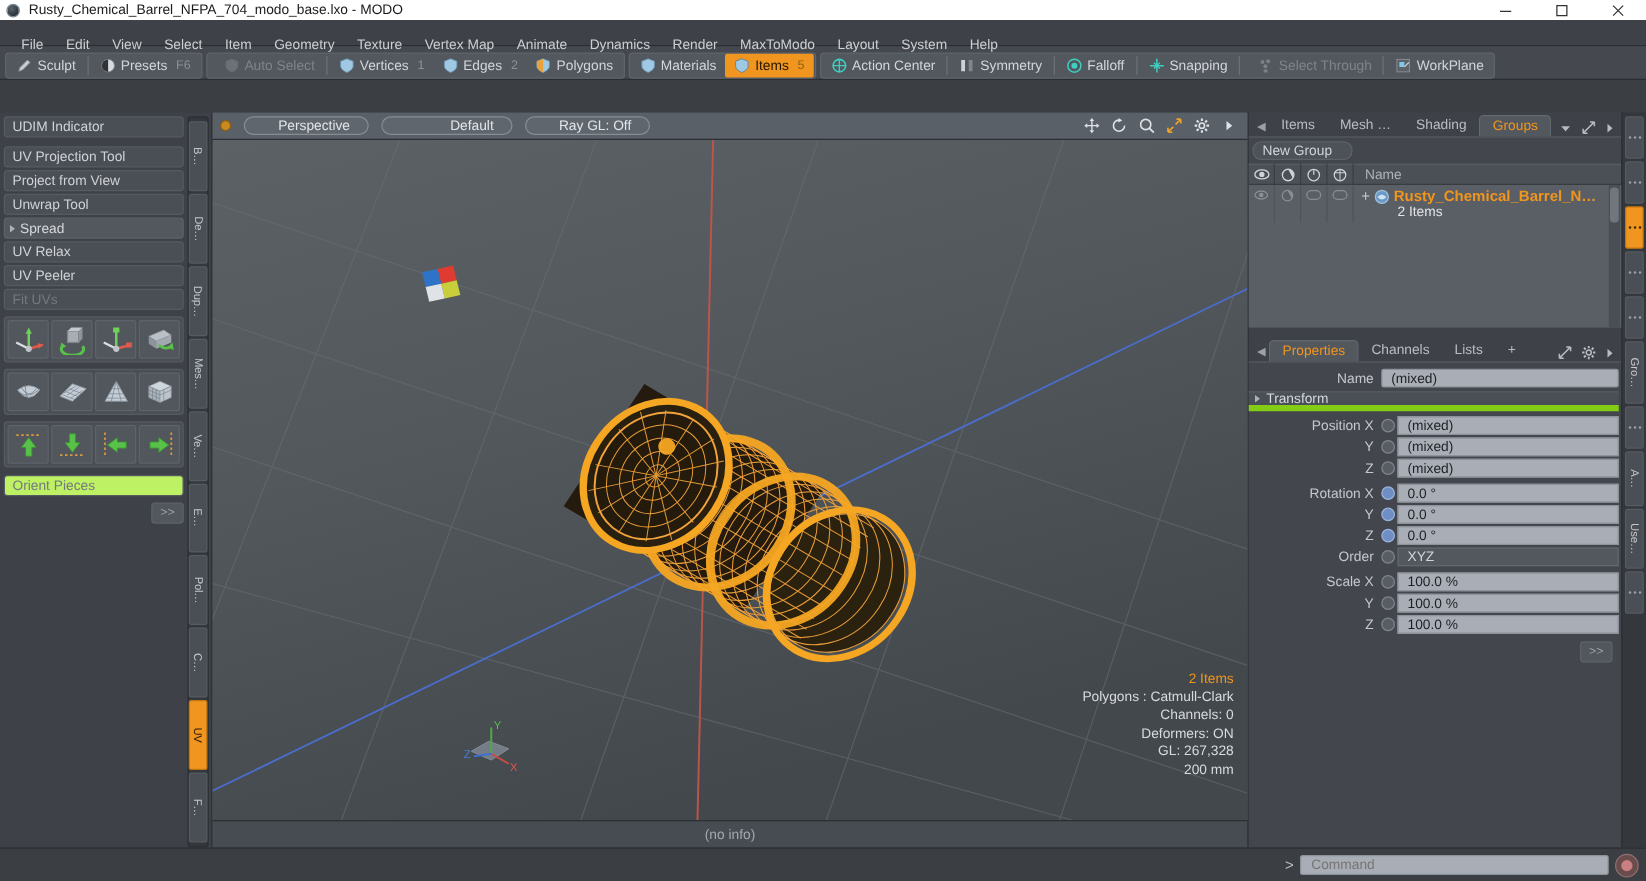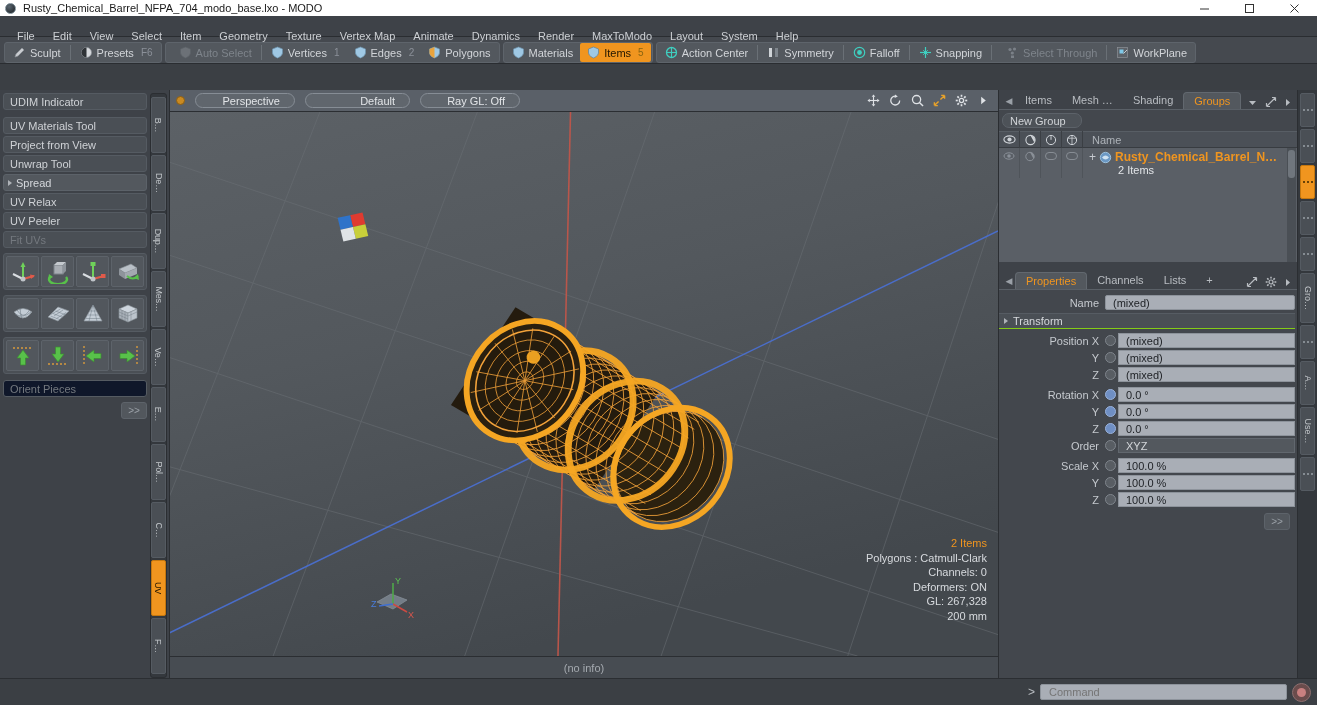--- a/index.html
+++ b/index.html
@@ -91,21 +91,21 @@
   .icon-row {
     display: flex; gap: 2px; background: #4a4f55; border: 1px solid #555b62;
     border-radius: 3px; padding: 2px; margin-top: 3px;
   }
   .icon-cell {
     width: 33px; height: 31px; background: #52575d; border: 1px solid #5d636a;
     border-radius: 2px; display: flex; align-items: center; justify-content: center;
   }
   .icon-cell svg { display: block; }
   .lp-field {
-    height: 17px; line-height: 16px; background: #0f172a; border: 1px solid #555b62;
+    height: 17px; line-height: 16px; background: #bef264; border: 1px solid #555b62;
     border-radius: 3px; padding-left: 6px; color: #74797f; font-size: 11px; margin-top: 4px;
   }
   .lp-more {
     display: flex; justify-content: flex-end; margin-top: 3px;
   }
   .more-btn {
     width: 26px; height: 17px; background: #52575d; border: 1px solid #5d636a;
     border-radius: 3px; color: #9aa0a7; font-size: 10px; text-align: center; line-height: 15px;
   }
   .lp-bottom { flex: 1; }
@@ -224,21 +224,21 @@
   .radio.on { background: #6f8fc4; border-color: #9ab3dc; }
   .prop-val {
     flex: 1; height: 15px; line-height: 14px; background: #a9aeb6; color: #1d2024;
     font-size: 11px; padding-left: 7px; border: 1px solid #8d939b; position: relative;
     overflow: hidden;
   }
   .prop-val.dropdown { background: #53585e; color: #d3d6da; border-color: #61676e; }
   .prop-val.name { background: #a9aeb6; border-radius: 2px; }
   .sec-head {
     height: 16px; display: flex; align-items: center; gap: 5px; padding-left: 5px;
-    background: #4a4f55; border-top: 1px solid #565c63; border-bottom: 1px solid #84cc16;
+    background: #4a4f55; border-top: 1px solid #565c63; border-bottom: 5px solid #84cc16;
     color: #d5d8dc; font-size: 11px; margin: 2px 0 3px 0;
   }
   .prop-area { padding: 4px 0 0 0; flex: 1; display: flex; }
   .prop-fields { flex: 1; padding-right: 2px; }
   .rp-more { display: flex; justify-content: flex-end; padding: 5px 5px 0 0; }
 
   .rstrip {
     width: 20px; background: #34383d; border-left: 1px solid #2b2e32;
     display: flex; flex-direction: column; align-items: center; padding: 3px 0; gap: 2px;
   }
@@ -440,21 +440,21 @@
 
   <div class="main">
 
     <div class="leftpanel">
       <div class="lp-inner">
         <div class="lp-col">
 
           <div class="lp-btn">UDIM Indicator</div>
           <div class="lp-spacer"></div>
 
-          <div class="lp-btn">UV Materials Tool</div>
+          <div class="lp-btn">UV Projection Tool</div>
           <div class="lp-btn">Project from View</div>
           <div class="lp-btn">Unwrap Tool</div>
 
           <div class="lp-group">
             <span class="tri"></span>
             <span>Spread</span>
           </div>
 
           <div class="lp-btn">UV Relax</div>
           <div class="lp-btn">UV Peeler</div>

